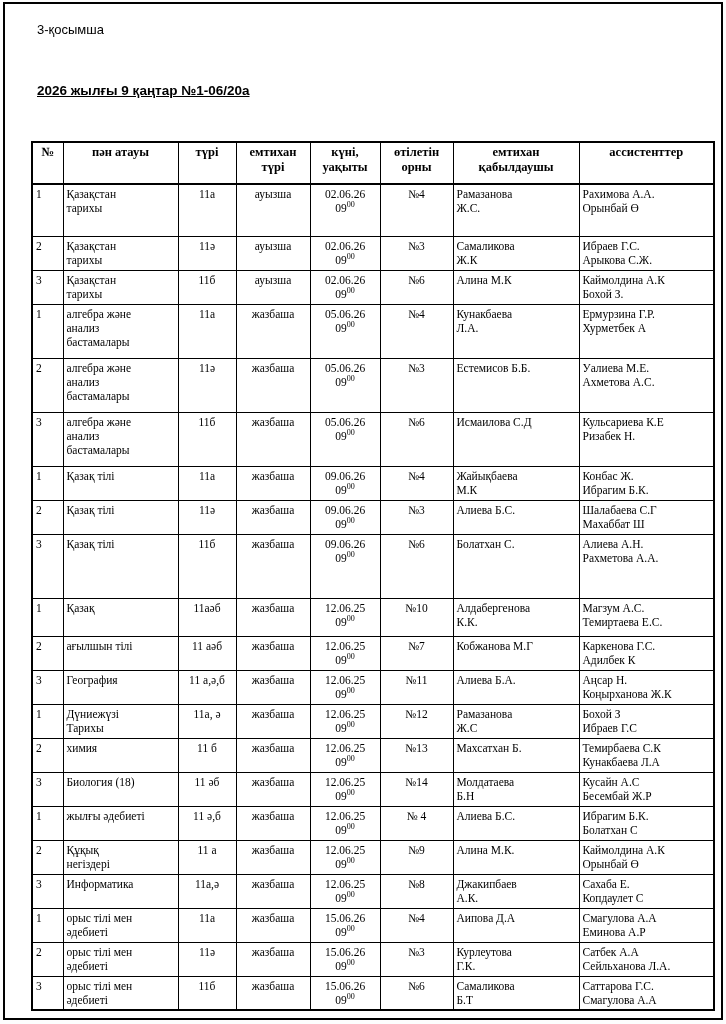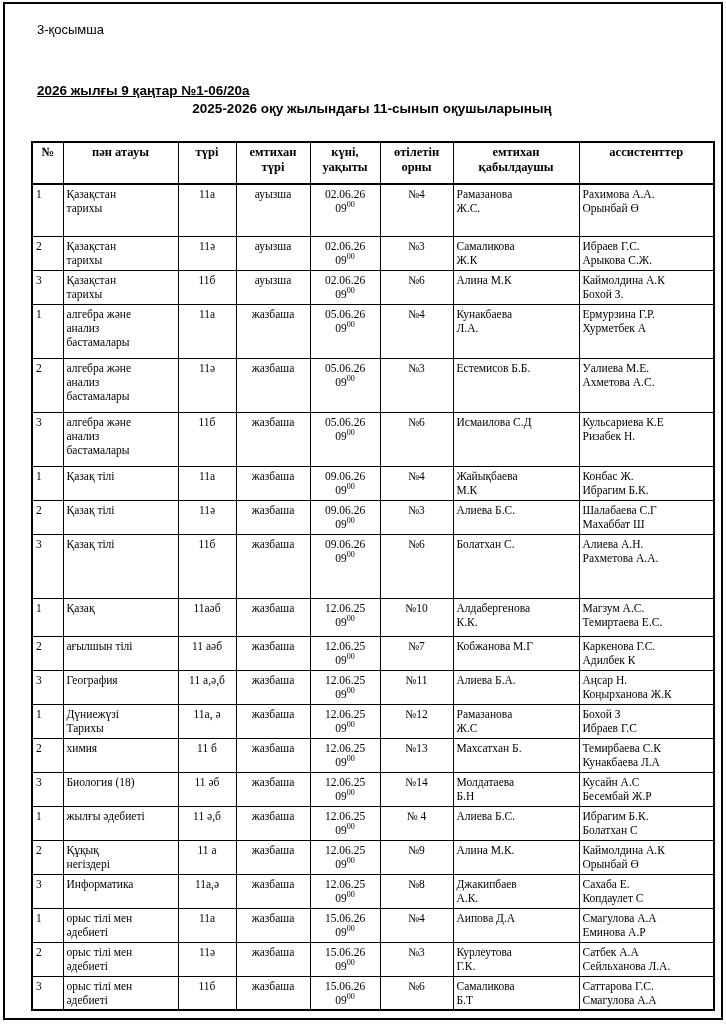--- a/index.html
+++ b/index.html
@@ -77,21 +77,20 @@
 </style>
 </head>
 <body>
 
 <div class="page-frame"></div>
 
 <div class="appendix">3-қосымша</div>
 <div class="doc-number">2026 жылғы 9 қаңтар №1-06/20а</div>
 
 <div class="doc-title">
-  <div>2025-2026 оқу жылындағы  11-сынып оқушыларының</div>
 </div>
 
 <table class="exam">
   <colgroup>
     <col style="width:31px">
       <col style="width:115px">
       <col style="width:58px">
       <col style="width:74px">
     <col style="width:70px">
       <col style="width:73px">

